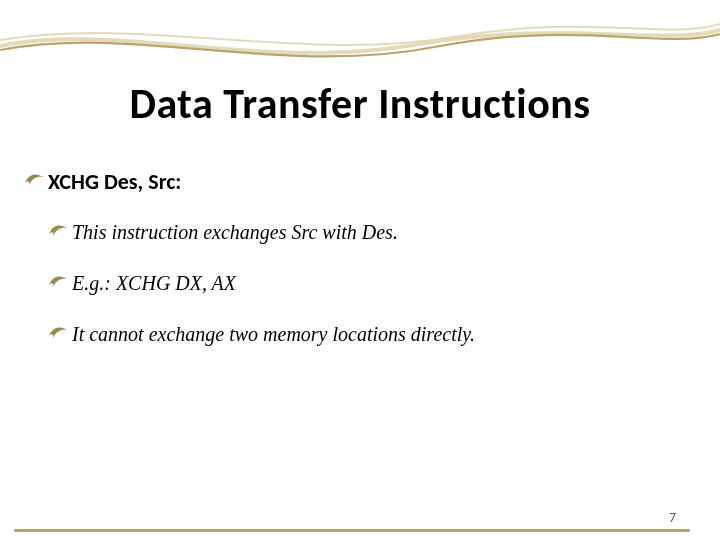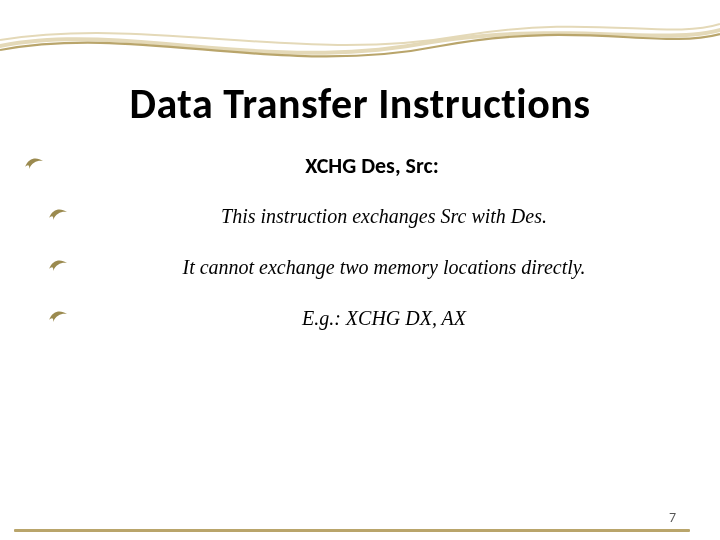--- a/index.html
+++ b/index.html
@@ -30,24 +30,23 @@
     width: 720px;
     text-align: center;
     font-family: Calibri, Arial, sans-serif;
     font-weight: 700;
     font-size: 42px;
     color: #000;
     letter-spacing: 0.5px;
   }
   .content {
     position: absolute;
-    top: 152px;
+    top: 168px;
     left: 24px;
     width: 672px;
-    text-align: center;
   }
   .lvl1 {
     font-family: Calibri, Arial, sans-serif;
     font-weight: 700;
     font-size: 22px;
     color: #000;
     margin-bottom: 24px;
     position: relative;
     padding-left: 24px;
   }
@@ -116,28 +115,28 @@
       <svg class="bullet-swish" viewBox="0 0 20 18">
         <path d="M1,13 C5,3 13,3 19,7 C14,6 8,8 5,15 C6,10 3,11 1,13 Z" fill="#9b8a4f"></path>
       </svg>
       <span>This instruction exchanges Src with Des.</span>
     </div>
 
     <div class="lvl2">
       <svg class="bullet-swish" viewBox="0 0 20 18">
         <path d="M1,13 C5,3 13,3 19,7 C14,6 8,8 5,15 C6,10 3,11 1,13 Z" fill="#9b8a4f"></path>
       </svg>
-      <span>It cannot exchange two memory locations directly.</span>
+      <span>E.g.: XCHG DX, AX</span>
     </div>
 
     <div class="lvl2">
       <svg class="bullet-swish" viewBox="0 0 20 18">
         <path d="M1,13 C5,3 13,3 19,7 C14,6 8,8 5,15 C6,10 3,11 1,13 Z" fill="#9b8a4f"></path>
       </svg>
-      <span>E.g.: XCHG DX, AX</span>
+      <span>It cannot exchange two memory locations directly.</span>
     </div>
 
   </div>
 
   <div class="bottom-border"></div>
   <div class="page-num">7</div>
 
 </div>
 
 </body></html>

